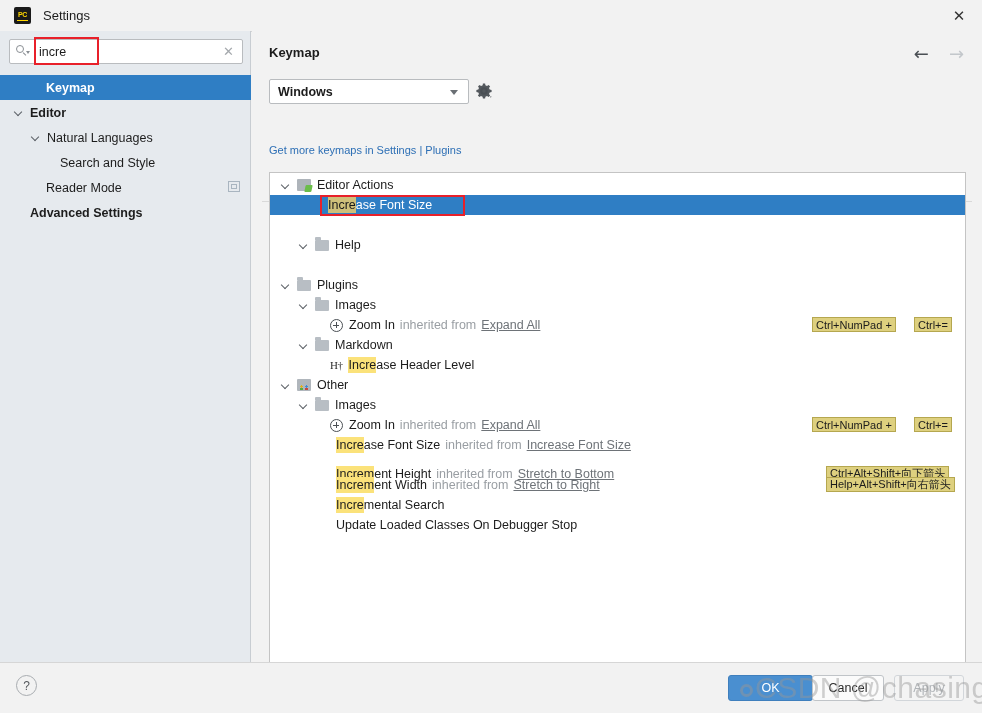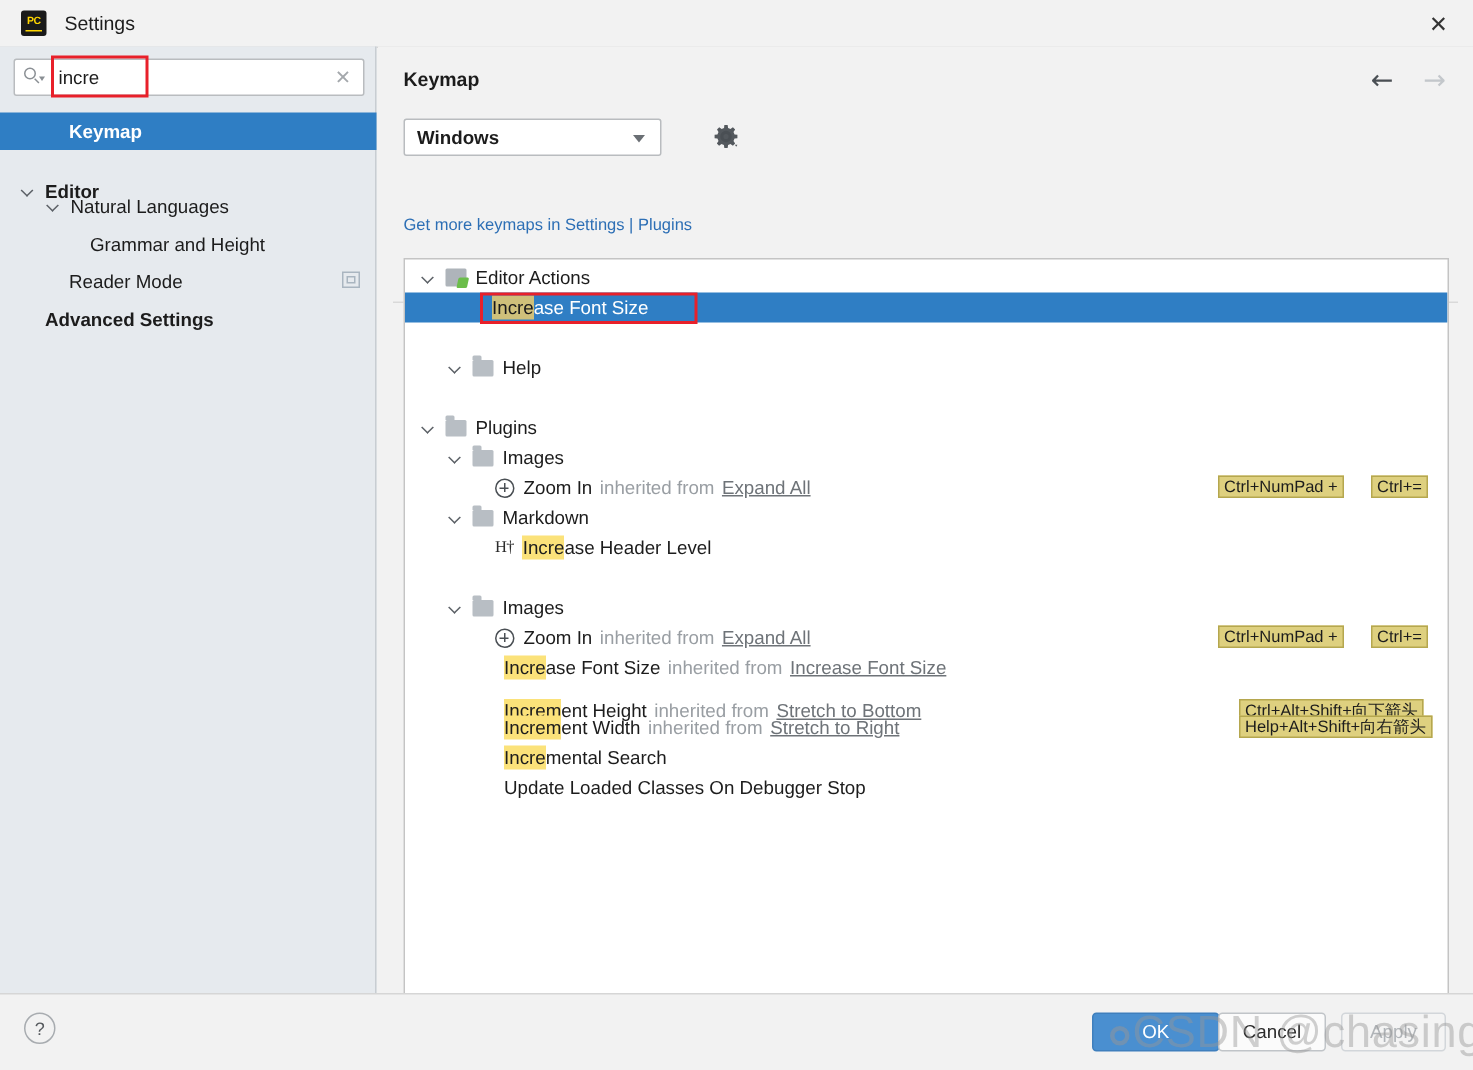--- a/index.html
+++ b/index.html
@@ -144,21 +144,21 @@
   }
   .arrow {
     font-size: 18px; line-height: 18px; cursor: pointer;
     font-family: "DejaVu Sans", sans-serif;
   }
   .arrow.enabled { color: #4a4f54; }
   .arrow.disabled { color: #c3c7cb; }
 
   .keymap-select {
     position: absolute; left: 17px; top: 48px;
-    width: 172px; height: 25px;
+    width: 200px; height: 25px;
     background: #ffffff; border: 1px solid #b9bcbf; border-radius: 2px;
     box-sizing: border-box;
     display: flex; align-items: center;
     cursor: pointer;
   }
   .keymap-select .label {
     margin-left: 8px; font-size: 12.5px; font-weight: bold; color: #1c1c1c;
   }
   .keymap-select .caret {
     position: absolute; right: 10px; top: 10px;
@@ -359,30 +359,30 @@
         <input class="search-input" type="text" value="incre" style="">
         <div class="search-clear">✕</div>
       </div>
       <div class="redbox-left"></div>
     </div>
 
     <div id="sidebar-items">
         <div class="side-item selected bold" style="top: 44px;">
           <span style="margin-left: 46px;">Keymap</span>
         </div>
-        <div class="side-item bold" style="top: 84px; text-align: right;">
+        <div class="side-item bold" style="top: 69px; text-align: right;">
           <div class="side-chevron" style="left: 14px;"></div>
           <span style="margin-left: 30px;">Editor</span>
         </div>
         <div class="side-item" style="top: 94px;">
           <div class="side-chevron" style="left: 31px;"></div>
           <span style="margin-left: 47px;">Natural Languages</span>
         </div>
         <div class="side-item" style="top: 119px;">
-          <span style="margin-left: 60px;">Grammar and Height</span>
+          <span style="margin-left: 60px;">Search and Style</span>
         </div>
         <div class="side-item" style="top: 144px;">
           <span style="margin-left: 46px;">Reader Mode</span>
           <div class="reader-badge"></div>
         </div>
         <div class="side-item bold" style="top: 169px;">
           <span style="margin-left: 30px; text-align: right;">Advanced Settings</span>
         </div>
       </div>
   </div>
@@ -509,20 +509,27 @@
             <div class="tchev"></div>
             <div style="width: 5px; flex: 0 0 auto;"></div>
             <div class="folder"></div>
             <span class="lbl">Markdown</span>
           </div>
           <div class="trow" style="top: 182px;">
             <div style="width: 60px; flex: 0 0 auto;"></div>
             <span class="ico-h1">H†</span>
             <span class="lbl"><span class="hl">Incre</span>ase Header Level</span>
           </div>
+          <div class="trow" style="top: 202px;">
+            <div style="width: 10px; flex: 0 0 auto;"></div>
+            <div class="tchev"></div>
+            <div style="width: 5px; flex: 0 0 auto;"></div>
+            <div class="ico-other"></div>
+            <span class="lbl">Other</span>
+          </div>
           <div class="trow" style="top: 222px;">
             <div style="width: 28px; flex: 0 0 auto;"></div>
             <div class="tchev"></div>
             <div style="width: 5px; flex: 0 0 auto;"></div>
             <div class="folder"></div>
             <span class="lbl">Images</span>
           </div>
           <div class="trow" style="top: 242px;">
             <div style="width: 60px; flex: 0 0 auto;"></div>
             <div class="ico-zoomin"></div>

